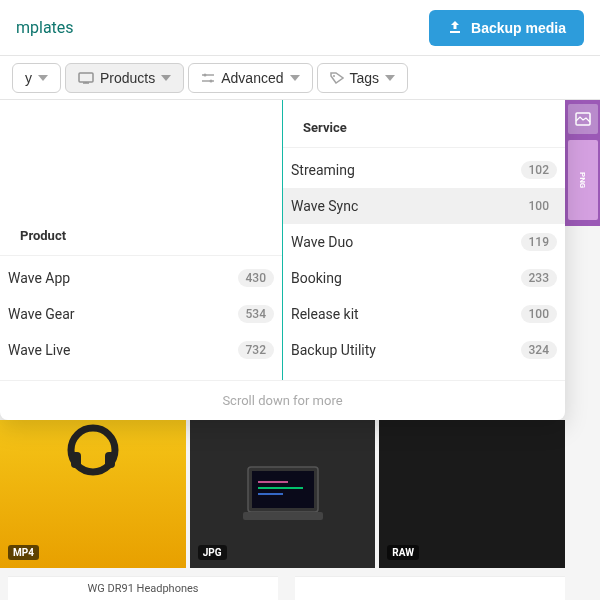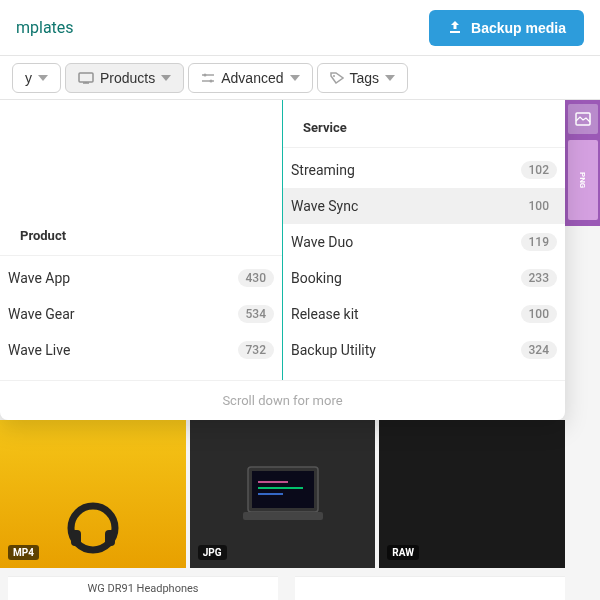--- a/index.html
+++ b/index.html
@@ -99,21 +99,21 @@
       left: 12px;
     }
     .bottom-card {
       flex: 1;
       position: relative;
       overflow: hidden;
     }
     .bottom-card-img1 {
       background: linear-gradient(135deg, #f0c040, #e8a020);
       display: flex;
-      align-items: flex-end;
+      align-items: flex-start;
       justify-content: center;
     }
     .bottom-card-img2 {
       background: #2a2a2a;
       display: flex;
       align-items: center;
       justify-content: center;
     }
     .bottom-card-img3 {
       background: #1a1a1a;

